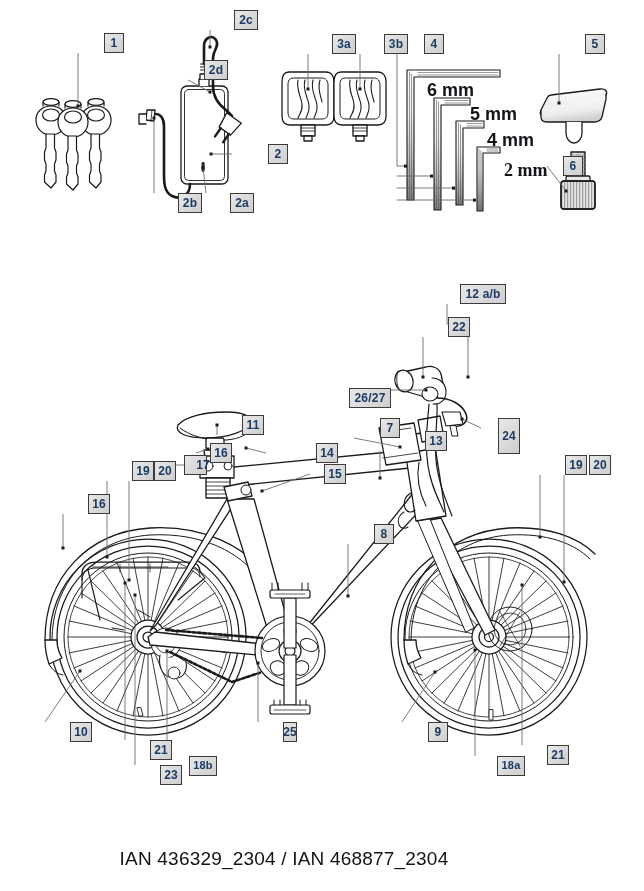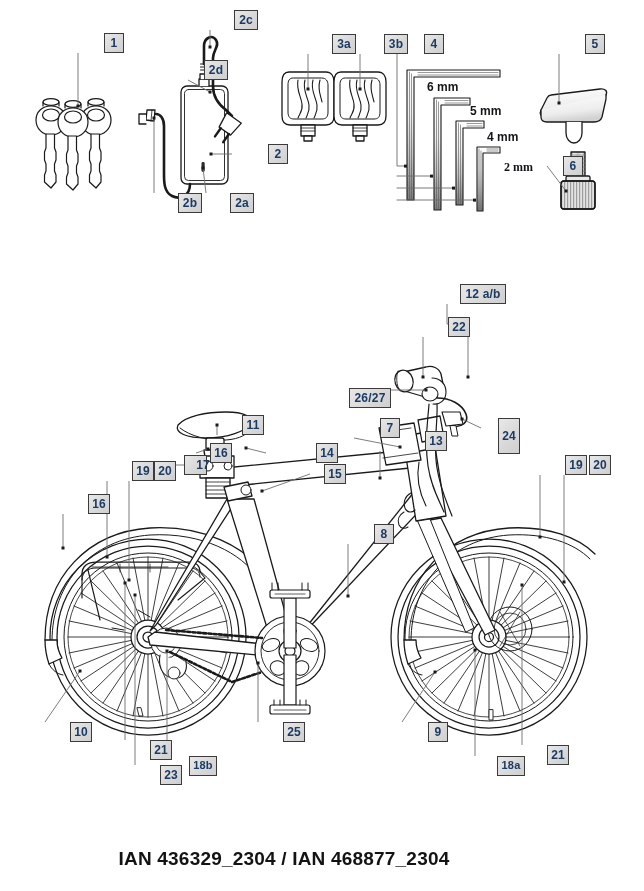--- a/index.html
+++ b/index.html
@@ -47,35 +47,35 @@
     margin-left: 36px;
   }
   .callout.wide { padding-left: 4px; padding-right: 4px; }
   .callout.sm { font-size: 11px; }
 
   
   .mmtext {
     position: absolute;
     font-family: "Liberation Sans", sans-serif;
     font-weight: 700;
-    font-size: 12px;
+    font-size: 18px;
     color: #14151a;
     white-space: nowrap;
     z-index: 30;
   }
 
   
   #footer {
     position: absolute;
     left: 0;
     top: 848px;
     width: 568px;
     text-align: center;
     font-family: "Liberation Sans", sans-serif;
-    font-weight: 700;
+    font-weight: 400;
     font-size: 19px;
     letter-spacing: 0.2px;
     color: #131313;
     z-index: 30;
   }
 </style>
 </head>
 <body>
 
 <div id="page">
@@ -588,19 +588,19 @@
     <div class="callout sm" style="left:153px; top:756px; width:28px; height:20px;">18b</div>
     <div class="callout" style="left:96px;  top:461px; width:22px; height:20px;">19</div>
     <div class="callout" style="left:529px; top:455px; width:22px; height:20px;">19</div>
     <div class="callout" style="left:118px; top:461px; width:22px; height:20px;">20</div>
     <div class="callout" style="left:553px; top:455px; width:22px; height:20px;">20</div>
     <div class="callout" style="left:114px; top:740px; width:22px; height:20px;">21</div>
     <div class="callout" style="left:511px; top:745px; width:22px; height:20px;">21</div>
     <div class="callout" style="left:412px; top:317px; width:22px; height:20px;">22</div>
     <div class="callout" style="left:124px; top:765px; width:22px; height:20px;">23</div>
     <div class="callout" style="left:462px; top:418px; width:22px; height:36px;">24</div>
-    <div class="callout" style="left:247px; top:722px; width:22px; height:20px;">25</div>
+    <div class="callout" style="left:247px; top:722px; width:14px; height:20px;">25</div>
     <div class="callout wide" style="left:313px; top:388px; width:42px; height:20px;">26/27</div>
   </div>
 
   <div id="footer">IAN 436329_2304 / IAN 468877_2304</div>
 
 </div>
 
 </body></html>

